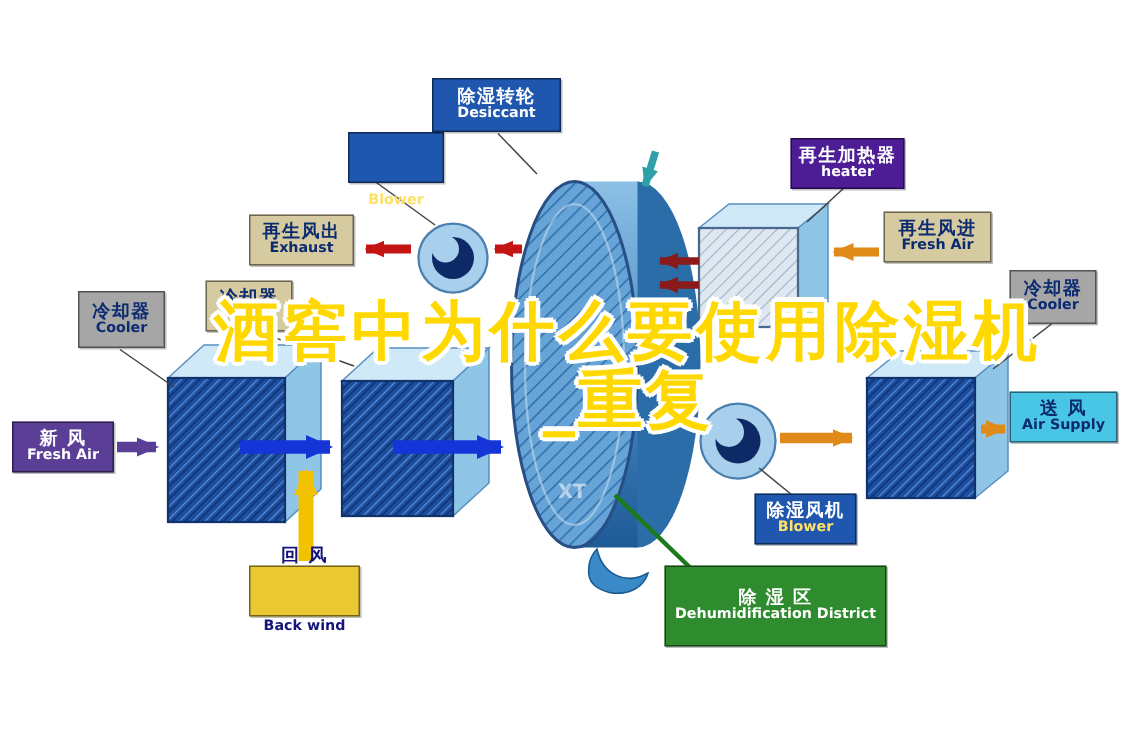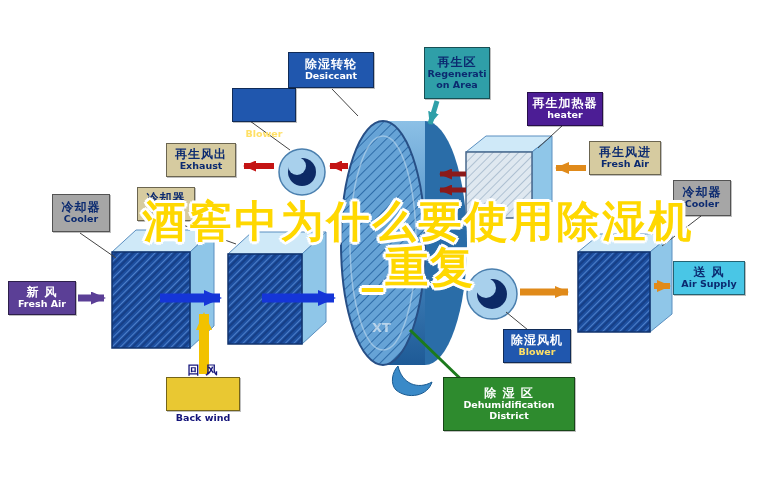--- a/index.html
+++ b/index.html
@@ -157,24 +157,20 @@
   <div class="label" style="left: 232px; top: 88px; width: 64px; height: 26px; background-color: rgb(32, 87, 174); color: rgb(255, 255, 255); gap: 46px;">
     <span class="zh">再生风机</span>
     <span class="en" style="color: rgb(255, 224, 102);">Blower</span>
   </div>
 
   <div class="label" style="left: 288px; top: 52px; width: 86px; height: 36px; background-color: rgb(32, 87, 174); color: rgb(255, 255, 255);">
     <span class="zh">除湿转轮</span>
     <span class="en">Desiccant</span>
   </div>
 
-  <div class="label wrap-hard" style="left: 424px; top: 47px; width: 66px; height: 52px; background-color: rgb(47, 159, 168); color: rgb(11, 42, 112);">
-    <span class="zh">再生区</span>
-    <span class="en">Regeneration Area</span>
-  </div>
 
   <div class="label" style="left: 527px; top: 92px; width: 76px; height: 32px; background-color: #4c1d95; color: rgb(255, 255, 255);">
     <span class="zh">再生加热器</span>
     <span class="en">heater</span>
   </div>
 
   <div class="label" style="left: 166px; top: 143px; width: 70px; height: 32px; background-color: rgb(214, 203, 160); color: rgb(11, 42, 112);">
     <span class="zh">再生风出</span>
     <span class="en">Exhaust</span>
   </div>
@@ -212,21 +208,21 @@
   <div class="label" style="left: 673px; top: 261px; width: 72px; height: 34px; background-color: rgb(73, 198, 230); color: rgb(11, 42, 112);">
     <span class="zh">送 风</span>
     <span class="en">Air Supply</span>
   </div>
 
   <div class="label" style="left: 503px; top: 329px; width: 68px; height: 34px; background-color: rgb(32, 87, 174); color: rgb(255, 255, 255);">
     <span class="zh">除湿风机</span>
     <span class="en" style="color: rgb(255, 224, 102);">Blower</span>
   </div>
 
-  <div class="label" style="left: 443px; top: 377px; width: 132px; height: 54px; background-color: rgb(46, 139, 46); color: rgb(255, 255, 255);">
+  <div class="label" style="left: 443px; top: 377px; width: 148px; height: 54px; background-color: rgb(46, 139, 46); color: rgb(255, 255, 255);">
     <span class="zh">除 湿 区</span>
     <span class="en">Dehumidification District</span>
   </div>
 
   <div class="title" style="color: rgb(255, 216, 0);">
     <div class="title-line1">酒窖中为什么要使用除湿机</div>
     <div class="title-line2">_重复</div>
   </div>
 
 </div>

